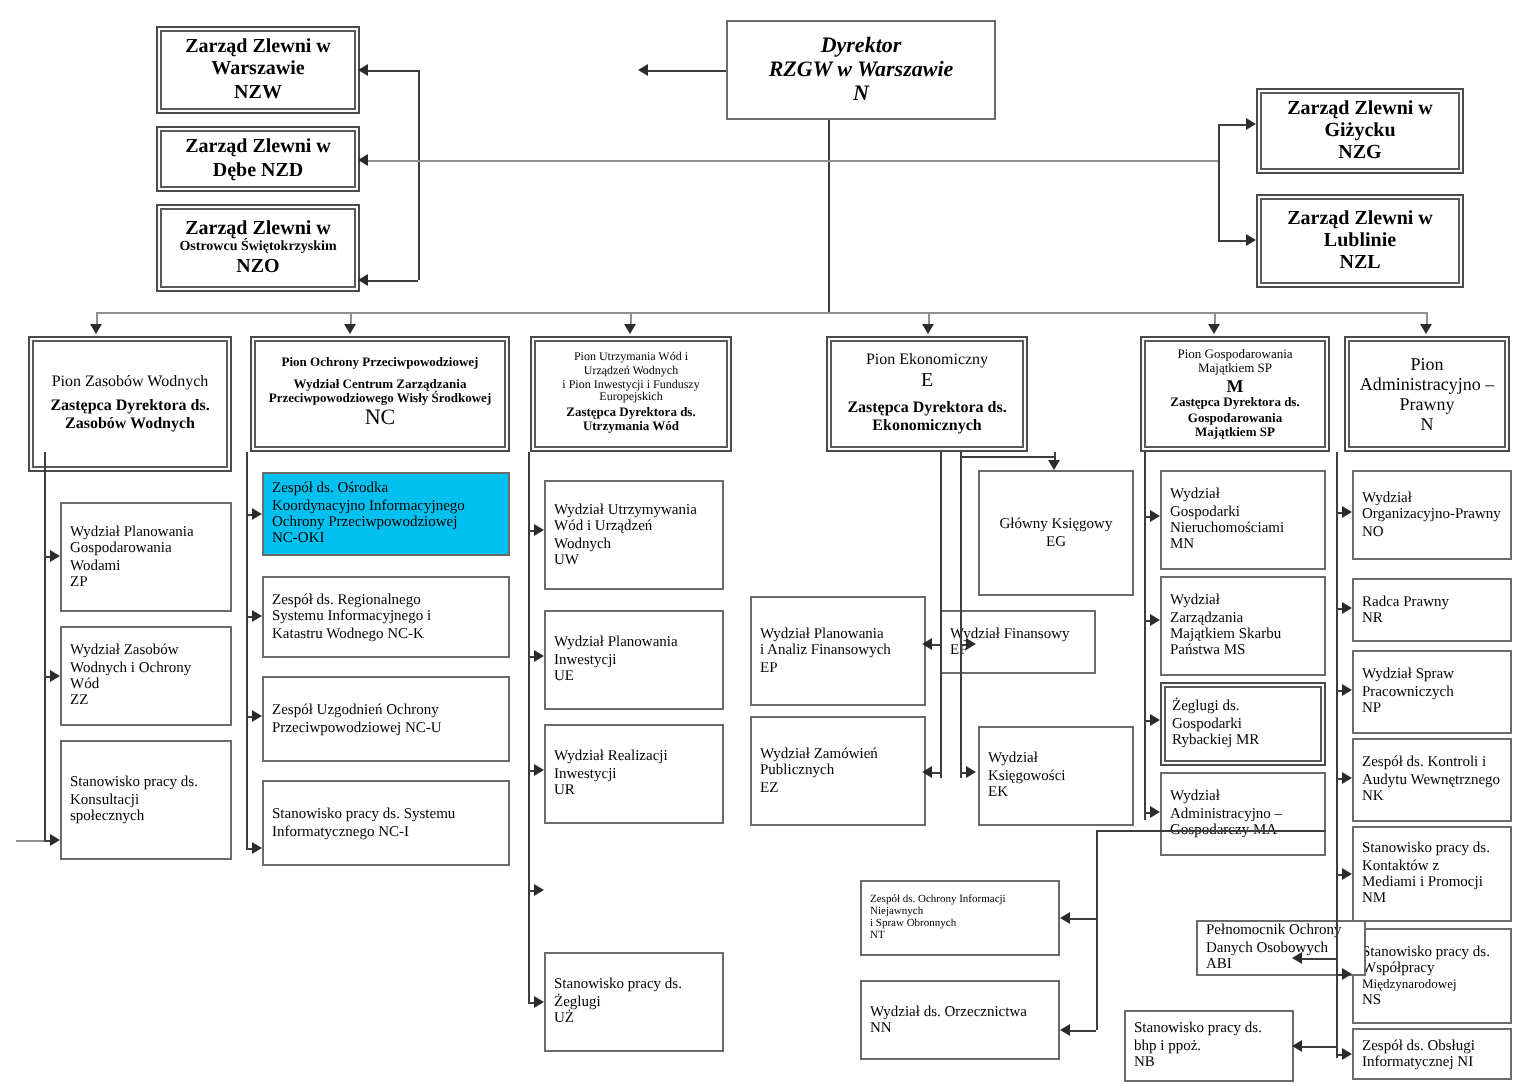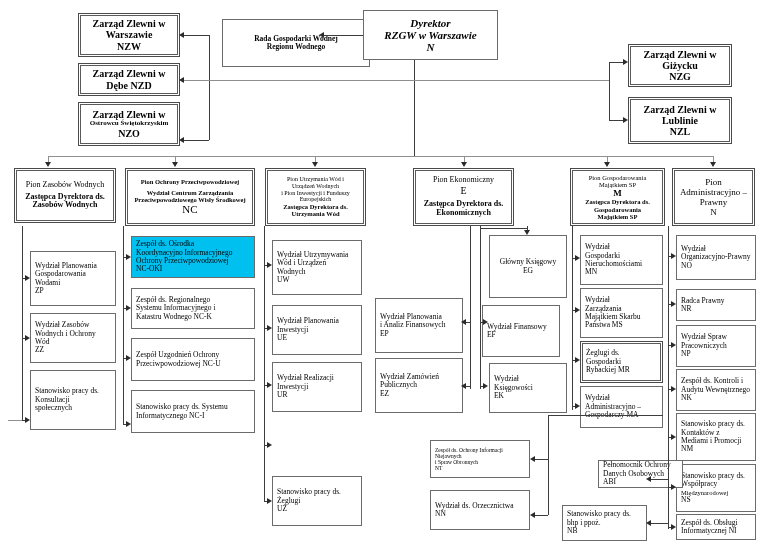--- a/index.html
+++ b/index.html
@@ -72,44 +72,40 @@
     <div class="b">Zarząd Zlewni w</div>
     <div class="b">Dębe  NZD</div>
   </div>
 
   <div class="box dbl ctr f10" style="left:78px;top:102px;width:102px;height:44px;">
     <div class="b">Zarząd Zlewni w</div>
     <div class="b f7">Ostrowcu Świętokrzyskim</div>
     <div class="b">NZO</div>
   </div>
 
-  <div class="box ctr f75" style="left:222px;top:19px;width:148px;height:48px;">
-    <div class="b">Rada Gospodarki Wodnej</div>
-    <div class="b">Regionu Wodnego</div>
-  </div>
 
   <div class="box ctr f11" style="left:363px;top:10px;width:135px;height:50px;">
     <div class="b i">Dyrektor</div>
     <div class="b i">RZGW w Warszawie</div>
     <div class="b i">N</div>
   </div>
 
   <div class="box dbl ctr f10" style="left:628px;top:44px;width:104px;height:43px;">
     <div class="b">Zarząd Zlewni w</div>
     <div class="b">Giżycku</div>
     <div class="b">NZG</div>
   </div>
 
   <div class="box dbl ctr f10" style="left:628px;top:97px;width:104px;height:47px;">
     <div class="b">Zarząd Zlewni w</div>
     <div class="b">Lublinie</div>
     <div class="b">NZL</div>
   </div>
 
-  <div class="box dbl ctr" style="left:14px;top:168px;width:102px;height:55px;font-family:Liberation Serif, serif;">
+  <div class="box dbl ctr" style="left:14px;top:168px;width:102px;height:68px;font-family:Liberation Serif, serif;">
     <div class="f8">Pion Zasobów Wodnych</div>
     <div class="sp"></div>
     <div class="b f8">Zastępca Dyrektora ds.</div>
     <div class="b f8">Zasobów Wodnych</div>
   </div>
 
   <div class="box dbl ctr" style="left:125px;top:168px;width:130px;height:58px;">
     <div class="b f65">Pion Ochrony  Przeciwpowodziowej</div>
     <div class="sp"></div>
     <div class="b f65">Wydział Centrum Zarządzania</div>
@@ -207,21 +203,21 @@
   <div class="box lft f75" style="left:272px;top:476px;width:90px;height:50px;">
     <div>Stanowisko pracy ds.</div>
     <div>Żeglugi</div>
     <div>UŻ</div>
   </div>
 
   <div class="box ctr f75" style="left:489px;top:235px;width:78px;height:63px;">
     <div>Główny Księgowy</div>
     <div>EG</div>
   </div>
-  <div class="box lft f75" style="left:482px;top:305px;width:78px;height:52px;text-align:right;">
+  <div class="box lft f75" style="left:470px;top:305px;width:78px;height:32px;text-align:right;">
     <div>Wydział Finansowy</div>
     <div>EF</div>
   </div>
   <div class="box lft f75" style="left:489px;top:363px;width:78px;height:50px;">
     <div>Wydział</div>
     <div>Księgowości</div>
     <div>EK</div>
   </div>
   <div class="box lft f75" style="left:375px;top:298px;width:88px;height:55px;">
     <div>Wydział Planowania</div>

